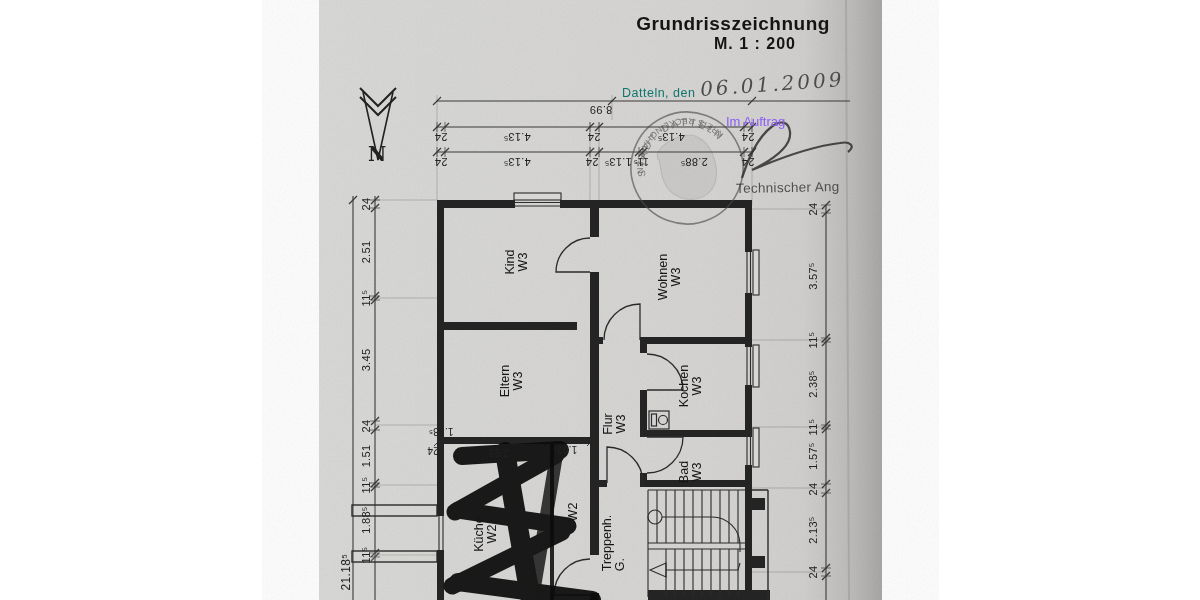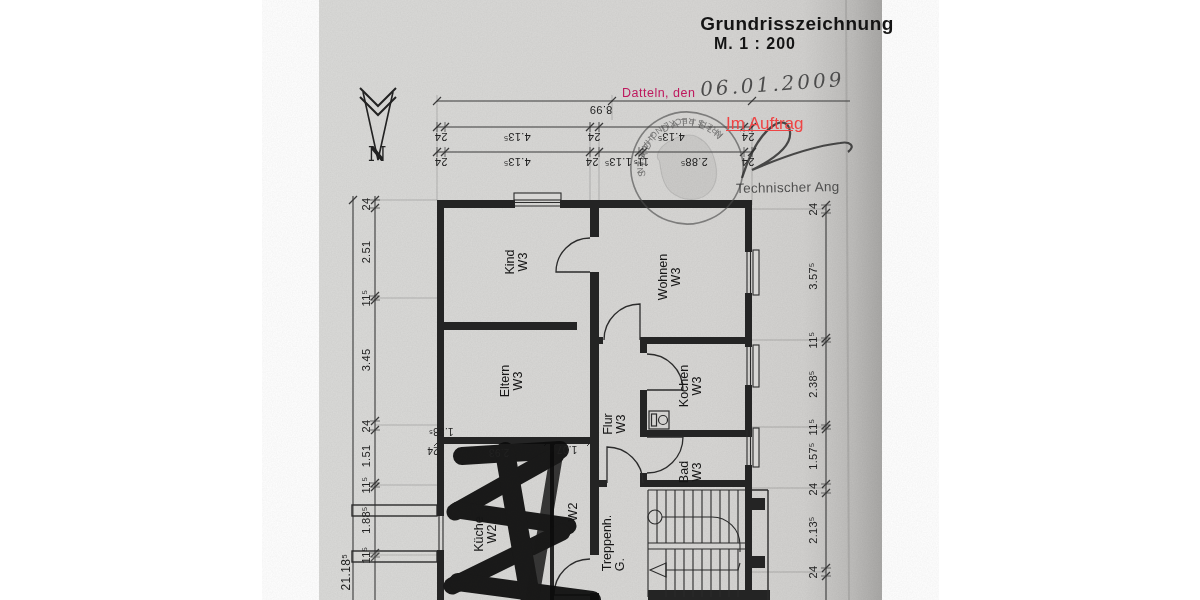--- a/index.html
+++ b/index.html
@@ -3,24 +3,24 @@
 <meta charset="utf-8">
 <style>
   html,body{margin:0;padding:0;background:#fff;}
   #stage{position:relative;width:1200px;height:600px;overflow:hidden;background:#fff;
          font-family:"Liberation Sans","DejaVu Sans",sans-serif;}
   #paper{position:absolute;left:319px;top:0;width:563px;height:600px;
          background:linear-gradient(90deg,#dadad8 0%,#d7d6d4 70%,#d2d1cf 86%,#bdbcba 95%,#a9a8a6 100%);}
   .txt{position:absolute;white-space:nowrap;}
   .title1{font-size:19px;font-weight:bold;color:#141414;letter-spacing:.5px;transform:translate(-50%,0);}
   .title2{font-size:16px;font-weight:bold;color:#141414;letter-spacing:1px;transform:translate(-50%,0);}
-  .datelabel{font-size:12.5px;color:#be185d;letter-spacing:.5px;}
+  .datelabel{font-size:12.5px;color:#0f766e;letter-spacing:.5px;}
   .datevalue{font-family:"DejaVu Serif","Liberation Serif",serif;font-style:italic;font-size:20px;
              color:#4b4b4b;letter-spacing:3px;transform:rotate(-4deg);}
-  .auftrag{font-size:17px;color:#ef4444;text-decoration:underline;}
+  .auftrag{font-size:13px;color:#8b5cf6;}
   .role{font-size:13.5px;color:#3a3a3a;opacity:.85;transform:rotate(-1deg);letter-spacing:.3px;}
   .northN{font-family:"DejaVu Serif","Liberation Serif",serif;font-size:20px;font-weight:bold;color:#222;}
   .dimh{position:absolute;font-size:11px;color:#222;white-space:nowrap;letter-spacing:.3px;
         transform:translate(-50%,-50%) rotate(180deg);}
   .dimv{position:absolute;font-size:11px;color:#222;white-space:nowrap;letter-spacing:.3px;
         transform:translate(-50%,-50%) rotate(-90deg);}
   .dims{font-size:10px;}
   .dimL{font-size:12px;}
   .room{position:absolute;color:#161616;font-size:12.5px;line-height:13px;text-align:center;
         transform:translate(-50%,-50%) rotate(-90deg);}
@@ -173,21 +173,21 @@
       <path d="M462,456 L560,450" stroke-width="18"></path>
       <path d="M556,455 L455,512" stroke-width="17"></path>
       <path d="M458,510 L568,526" stroke-width="17"></path>
       <path d="M562,532 L452,586" stroke-width="17"></path>
       <path d="M458,582 L592,600" stroke-width="18"></path>
       <path d="M505,452 L530,596" stroke-width="20"></path>
       <path d="M533,596 L556,458" stroke-width="13" opacity="0.85"></path>
     </g>
   </svg>
 
-  <div class="txt title1" style="left:797px;top:13px;">Grundrisszeichnung</div>
+  <div class="txt title1" style="left:733px;top:13px;">Grundrisszeichnung</div>
   <div class="txt title2" style="left:755px;top:35px;">M. 1 : 200</div>
   <div class="txt datelabel" style="left:622px;top:86px;">Datteln, den</div>
   <div class="txt datevalue" style="left:700px;top:72px;">06.01.2009</div>
   <div class="txt auftrag" style="left:726px;top:114px;">Im Auftrag</div>
   <div class="txt role" style="left:736px;top:180px;">Technischer Ang</div>
   <div class="txt northN" style="left:368px;top:142px;">N</div>
 
   <span class="dimh" style="left:601px;top:110px;">8.99</span>
   <span class="dimh" style="left:441px;top:137px;">24</span>
   <span class="dimh" style="left:517px;top:137px;">4.13⁵</span>

